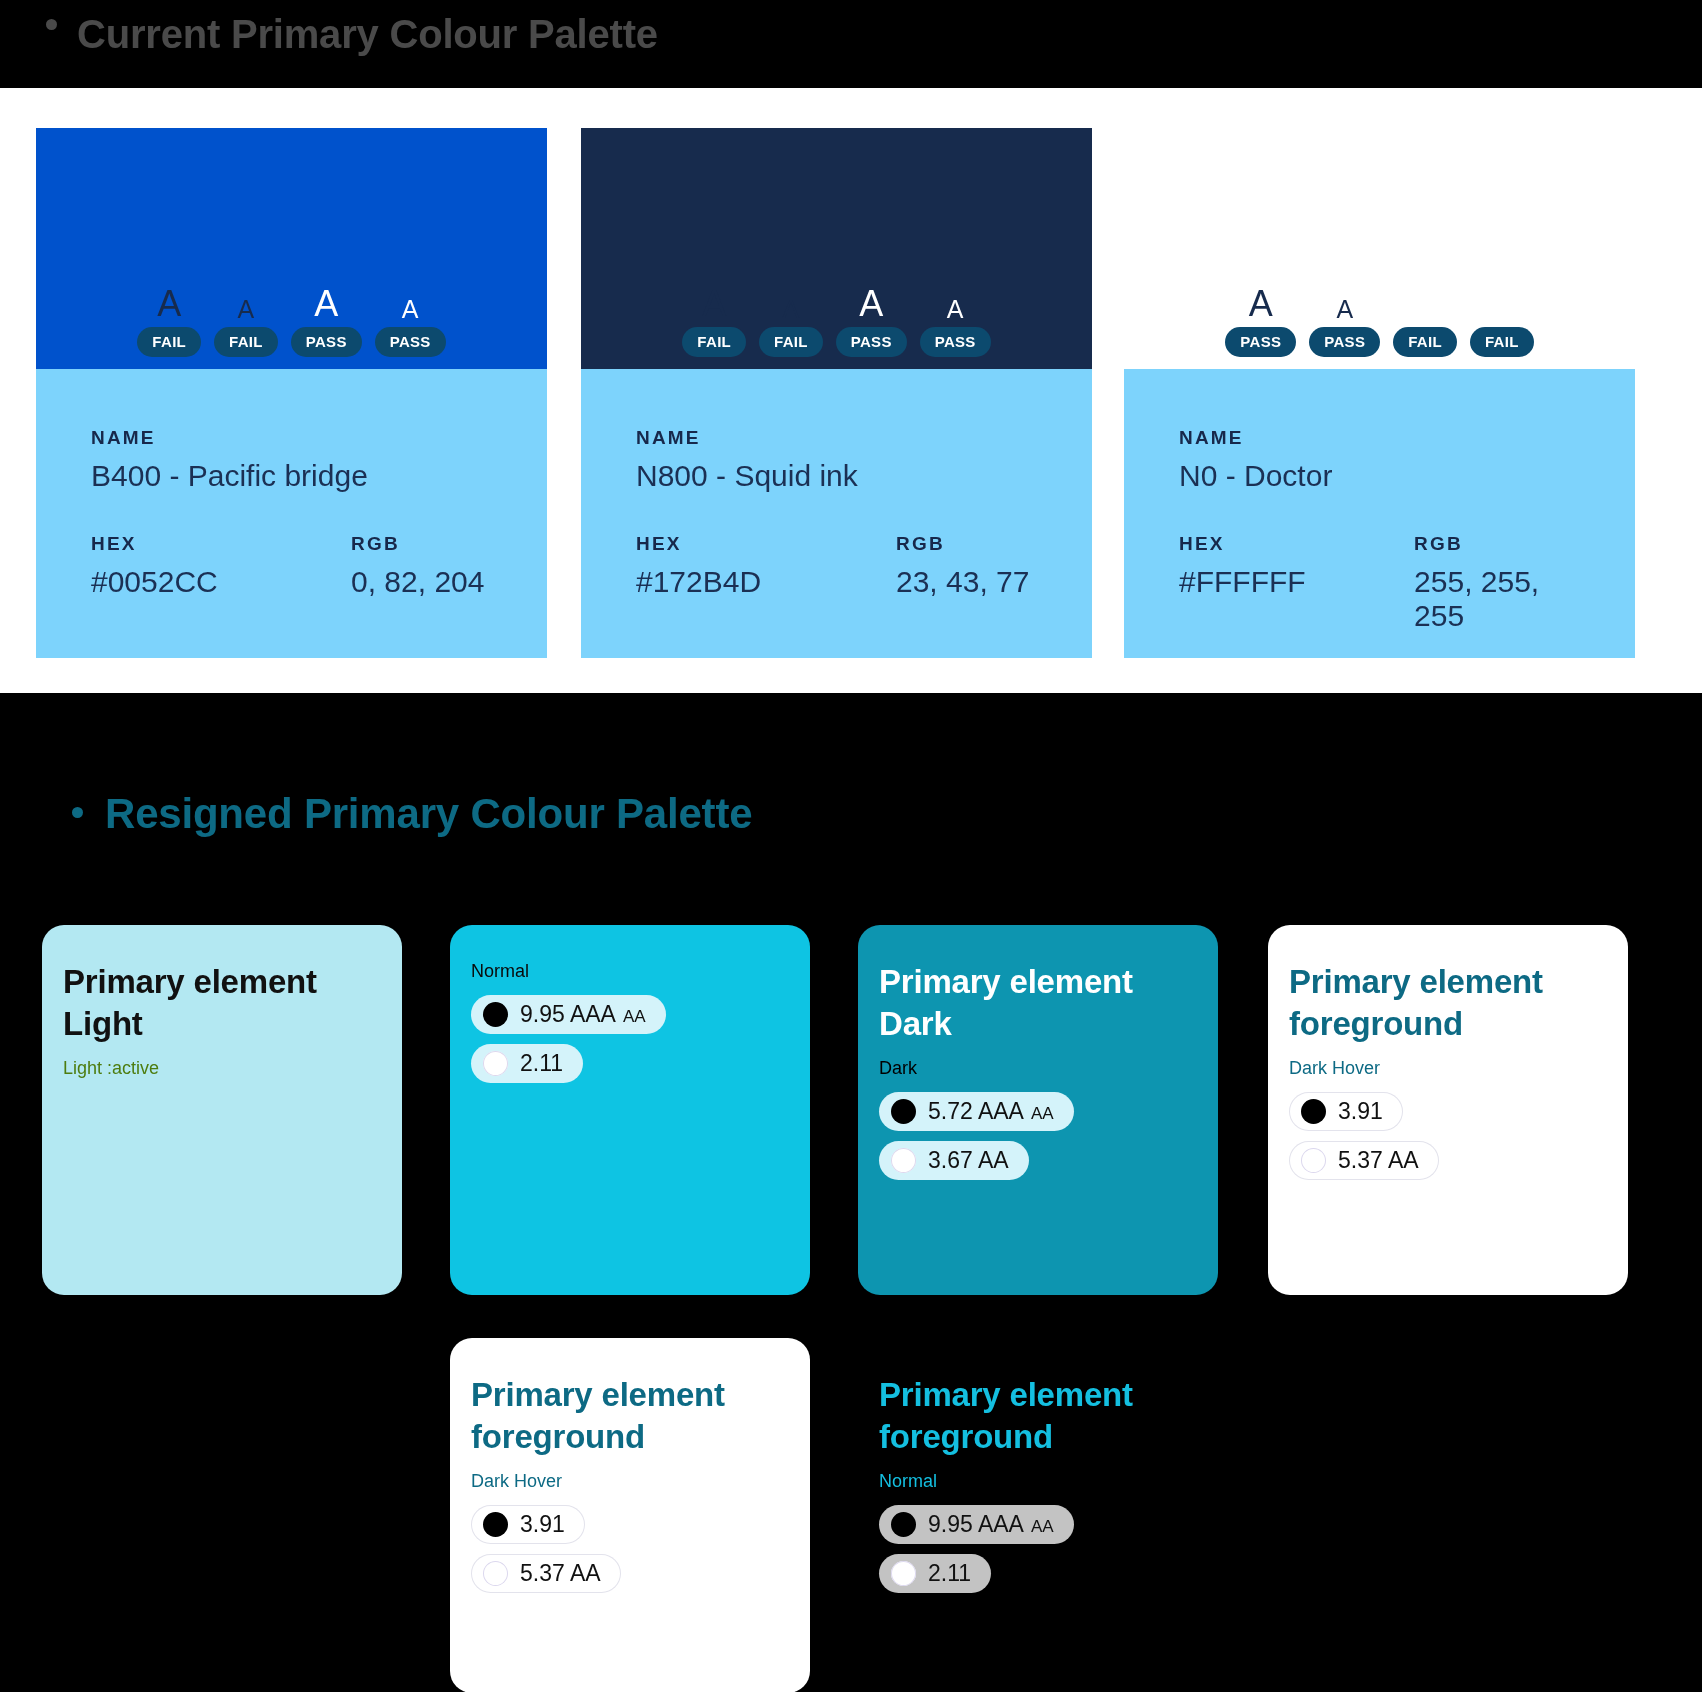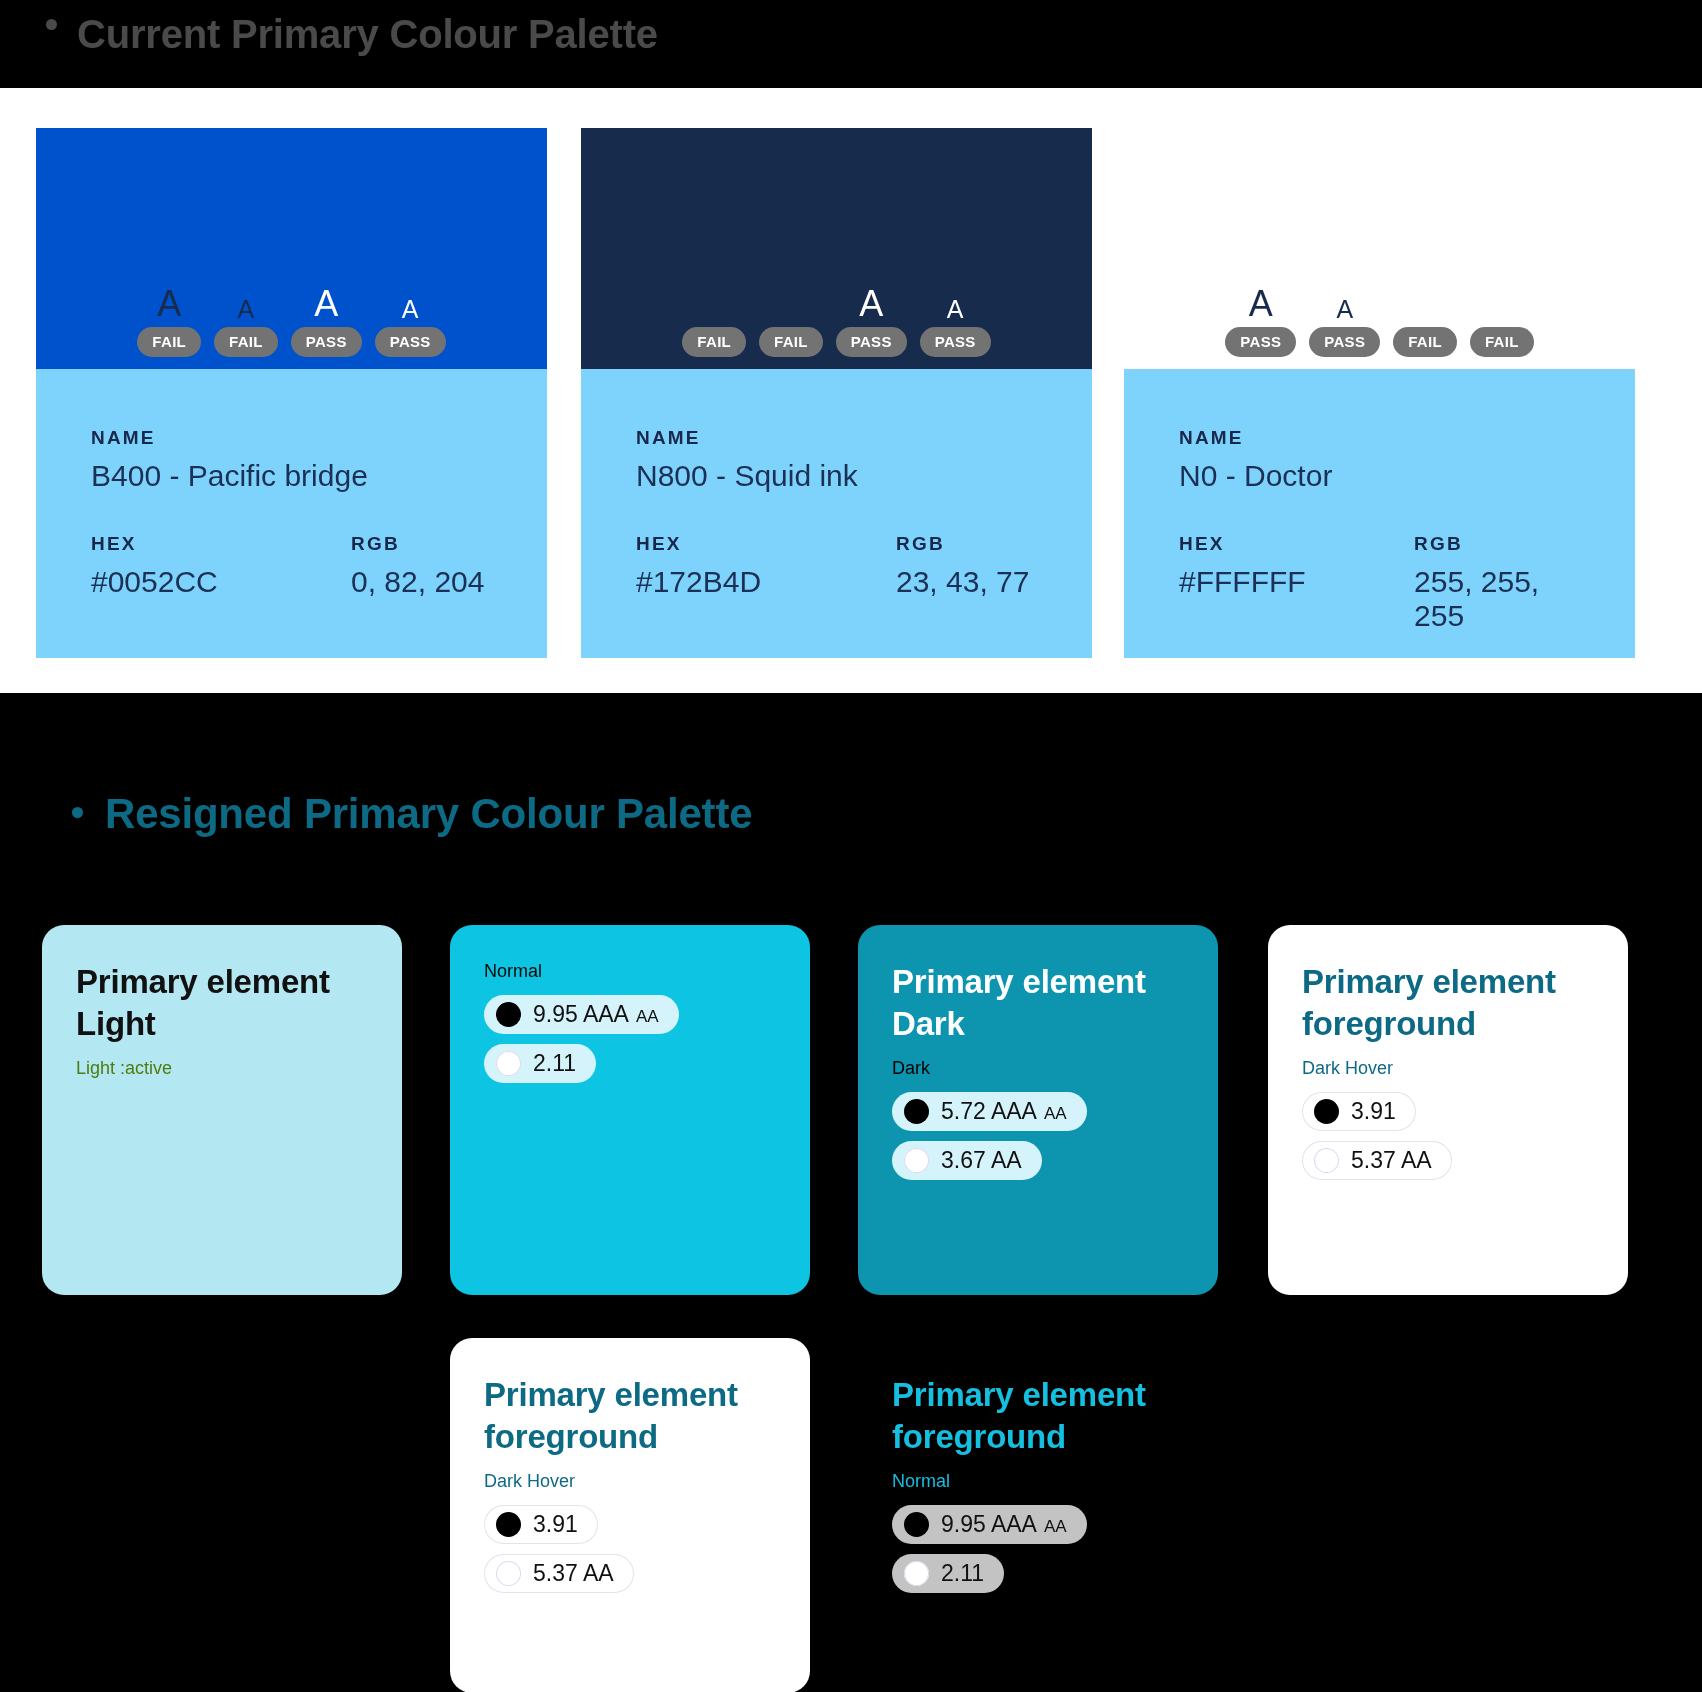--- a/index.html
+++ b/index.html
@@ -77,21 +77,21 @@
   .badge-col { display: flex; flex-direction: column; align-items: center; gap: 5px; }
   .badge-letter {
     font-family: "Liberation Sans", sans-serif;
     line-height: 1;
     height: 36px;
     display: flex; align-items: flex-end; justify-content: center;
   }
   .badge-letter.big { font-size: 36px; }
   .badge-letter.small { font-size: 25px; }
   .badge-pill {
-    background: #737373;
+    background: #0c4a6e;
     color: #ffffff;
     font-size: 15px;
     font-weight: bold;
     letter-spacing: 0.3px;
     border-radius: 16px;
     padding: 7px 15px 8px 15px;
     line-height: 1;
   }
 
   .swatch-info {
@@ -118,21 +118,21 @@
 
   
   .palette-row { position: absolute; left: 0; top: 925px; width: 1702px; }
   .palette-row-2 { position: absolute; left: 0; top: 1338px; width: 1702px; }
 
   .p-card {
     position: absolute;
     width: 360px;
     height: 370px;
     border-radius: 22px;
-    padding: 36px 34px 0 34px;
+    padding: 36px 34px 0 21px;
     overflow: hidden;
   }
   .p-card.tall { height: 355px; }
   .p-card.x0 { left: 42px; }
   .p-card.x1 { left: 450px; }
   .p-card.x2 { left: 858px; }
   .p-card.x3 { left: 1268px; }
 
   .p-title {
     font-size: 33px;

